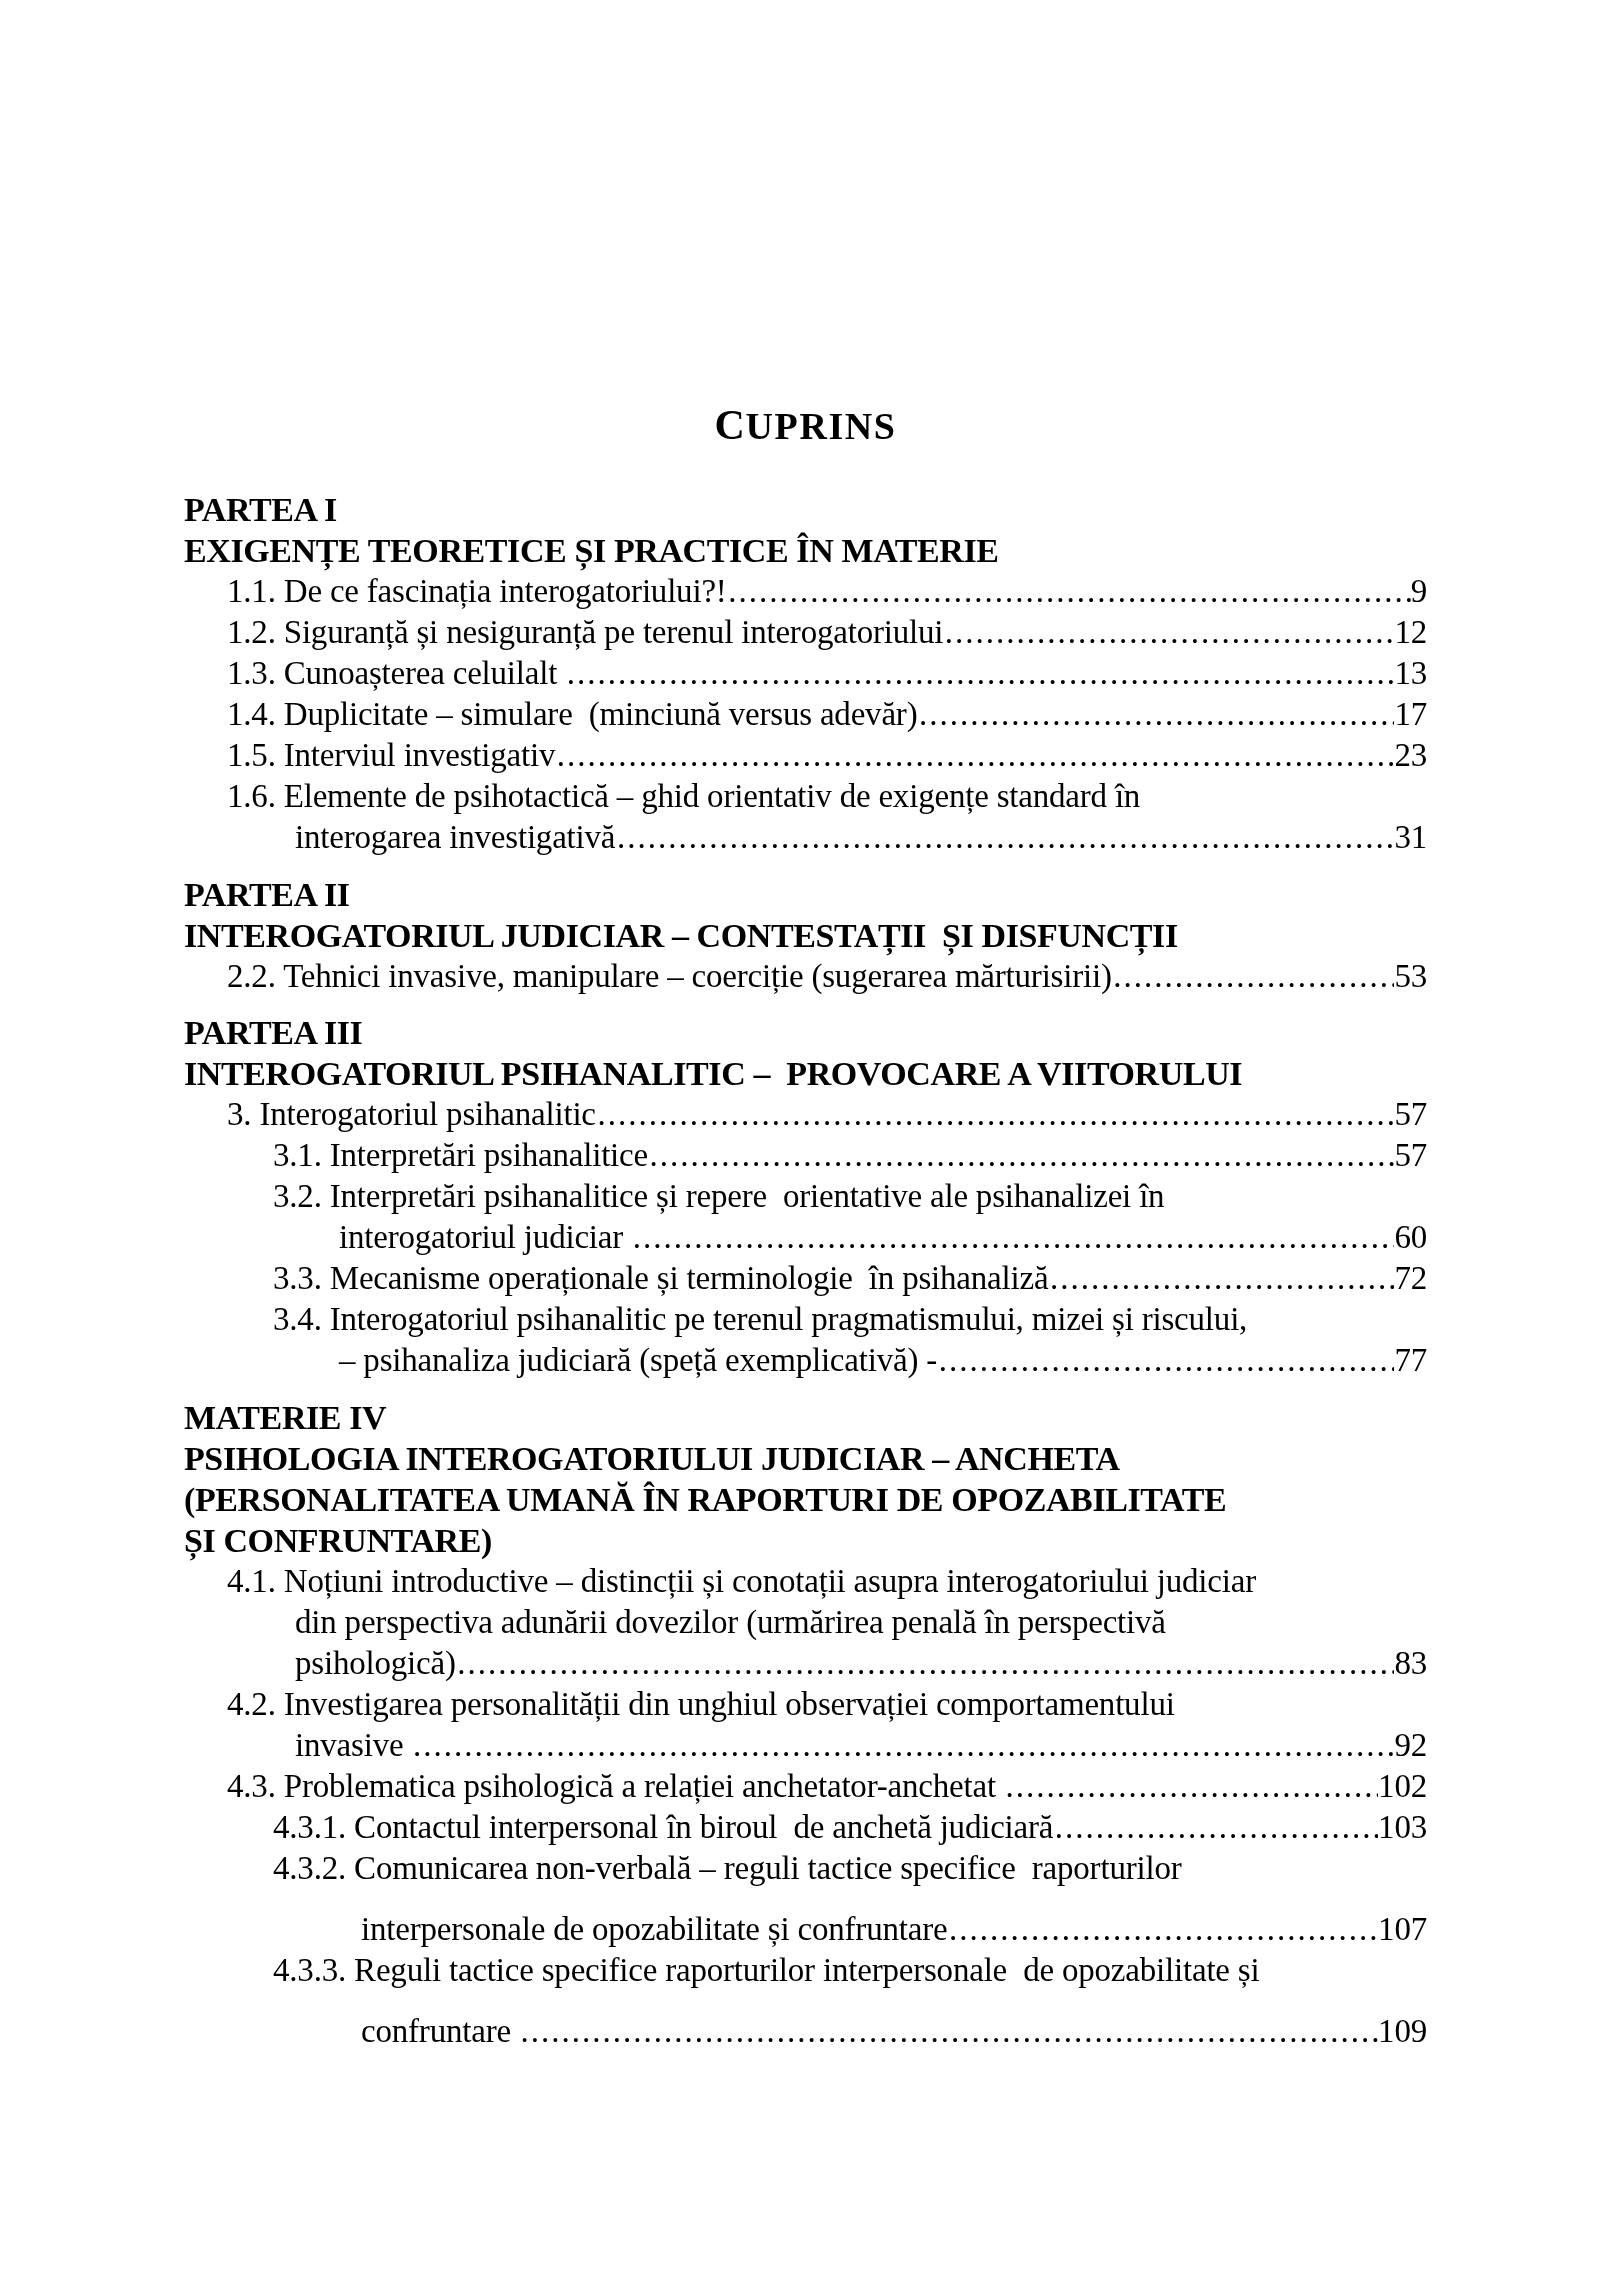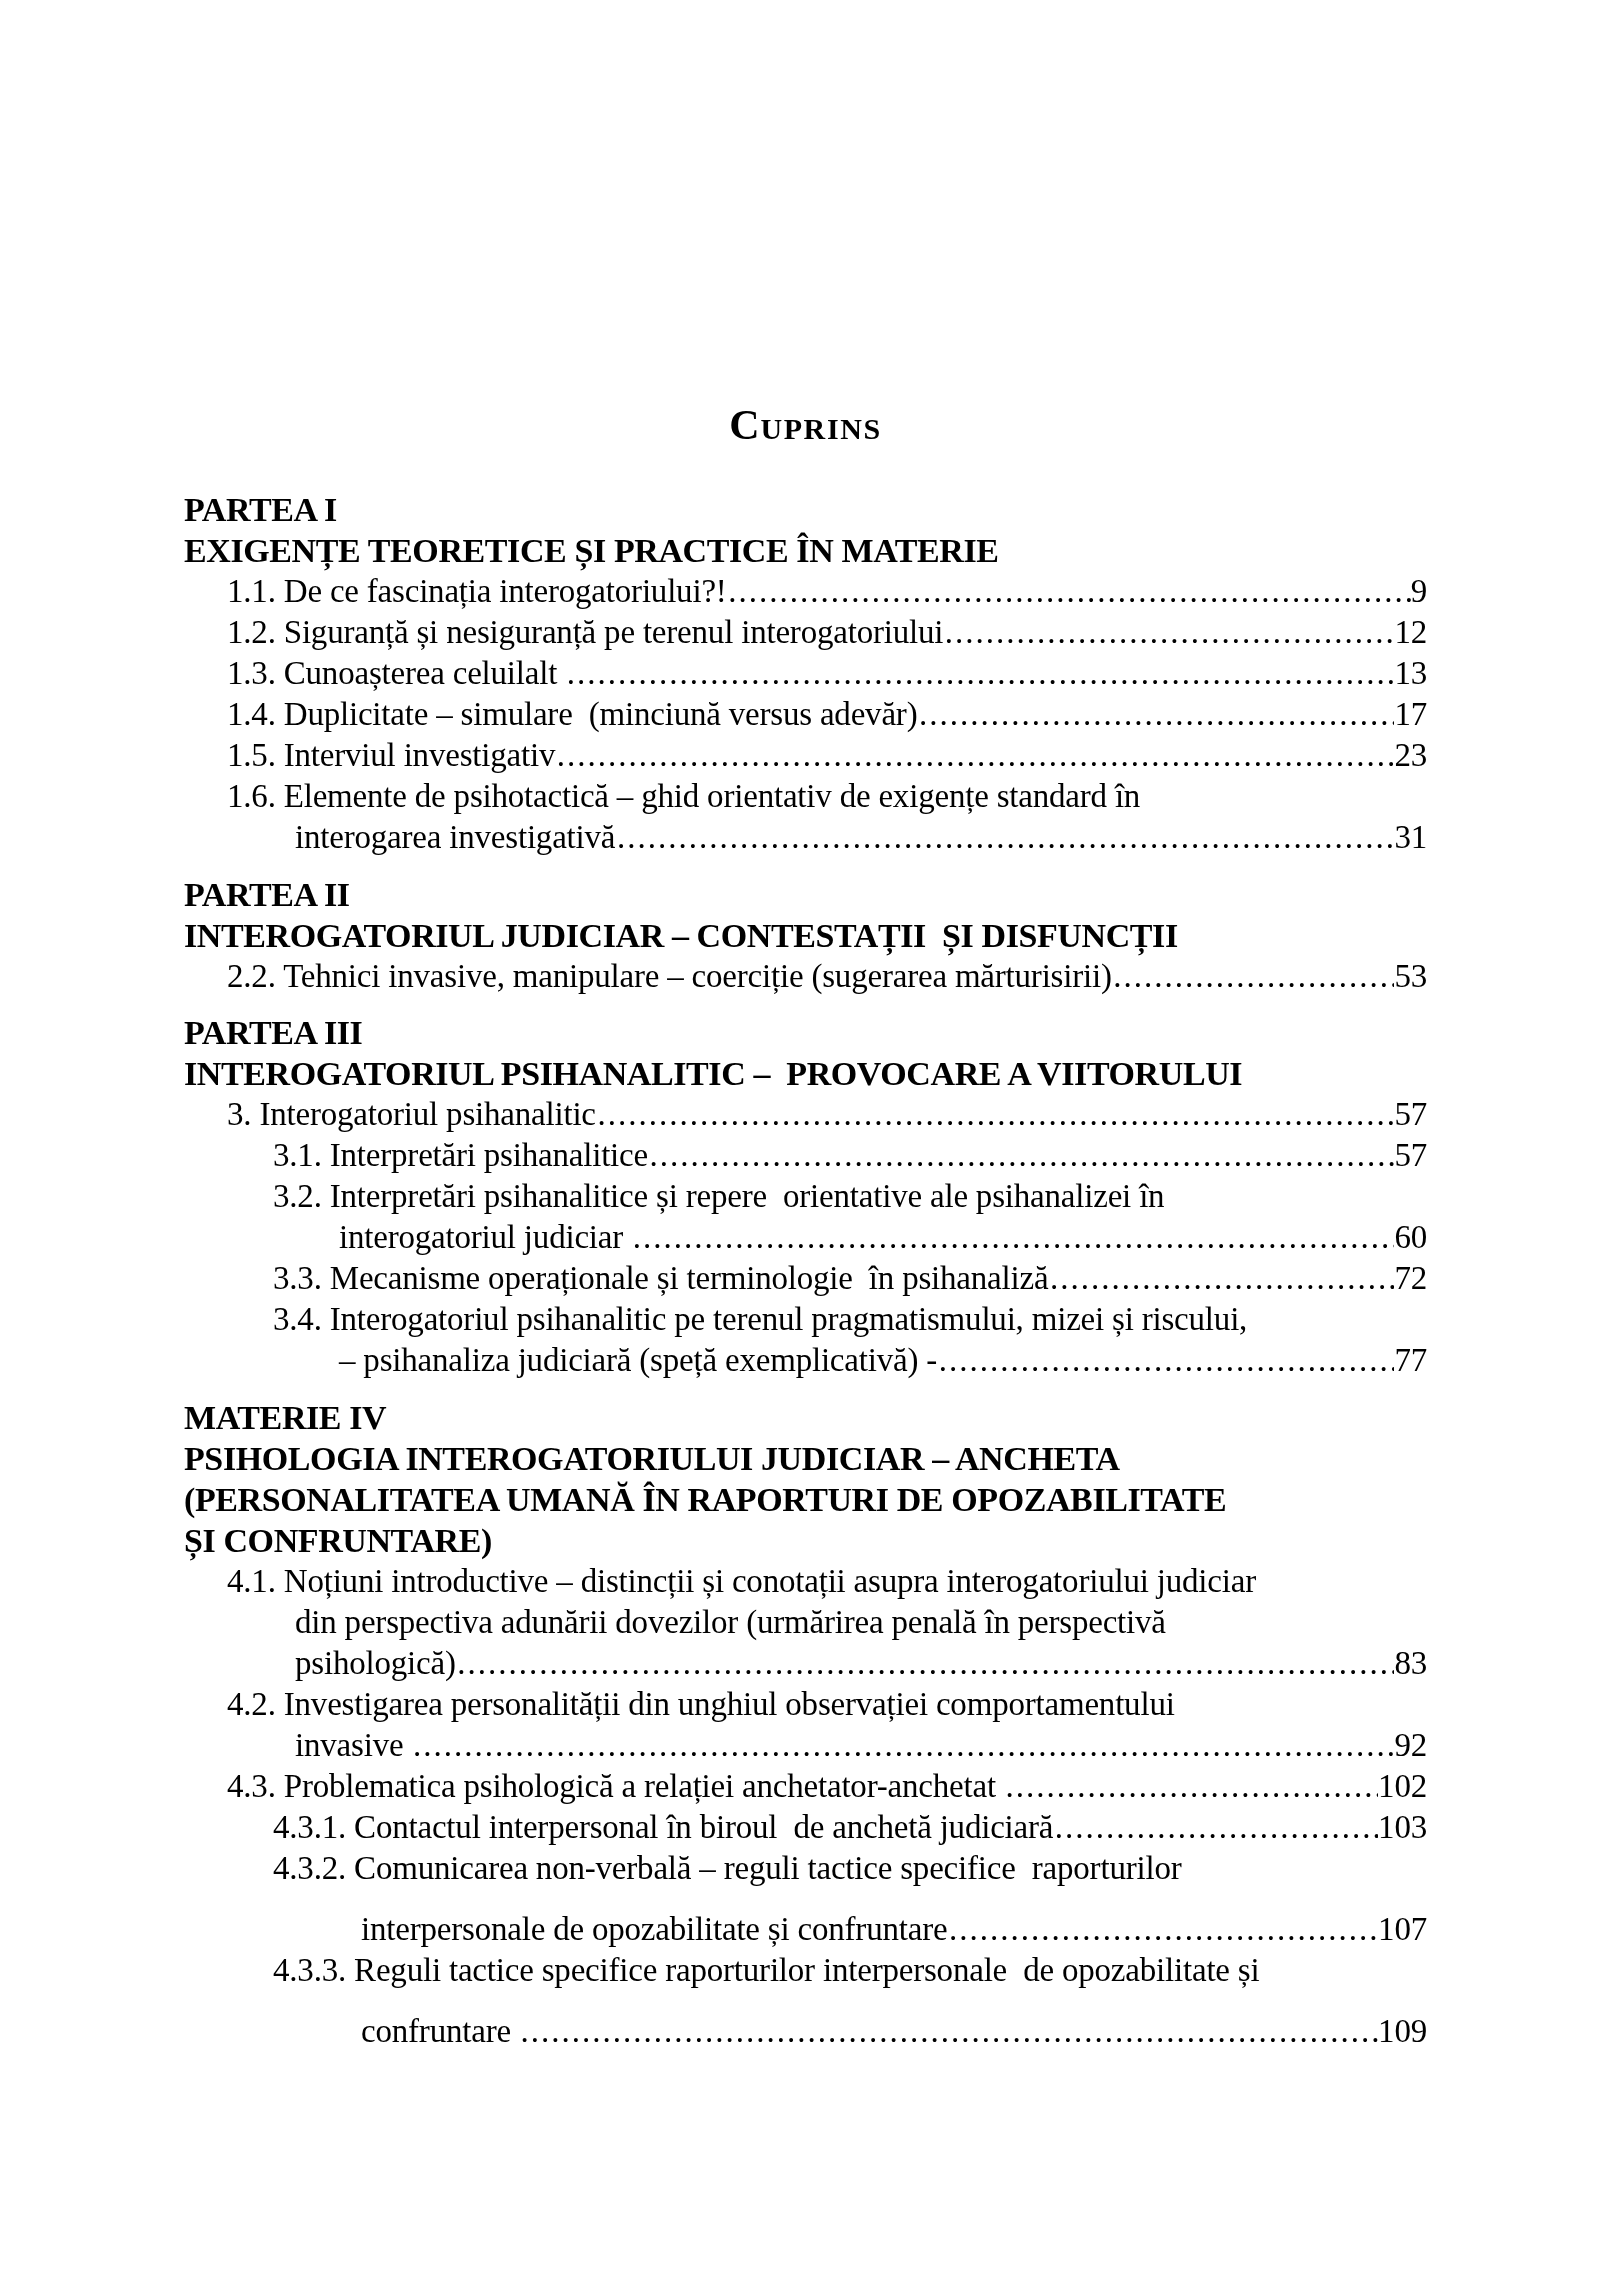--- a/index.html
+++ b/index.html
@@ -20,21 +20,21 @@
     left: 184px; top: 0;
     width: 1243px;
   }
   .title {
     padding-top: 401px;
     text-align: center;
     font-weight: 700;
     white-space: pre;
   }
   .title-initial { font-size: 42px; letter-spacing: 0.8px; }
-  .title-rest   { font-size: 30px; letter-spacing: 1.6px; margin-top: 36px; }
+  .title-rest   { font-size: 38px; letter-spacing: 1.6px; margin-top: 36px; }
   .toc { margin-top: 40px; }
   .toc-section { margin-top: 15.5px; }
   .toc-section:first-child { margin-top: 0; }
   .line {
     font-size: 33px;
     line-height: 41px;
     letter-spacing: -0.2px;
     white-space: pre;
   }
   .part-label, .part-title-line {

